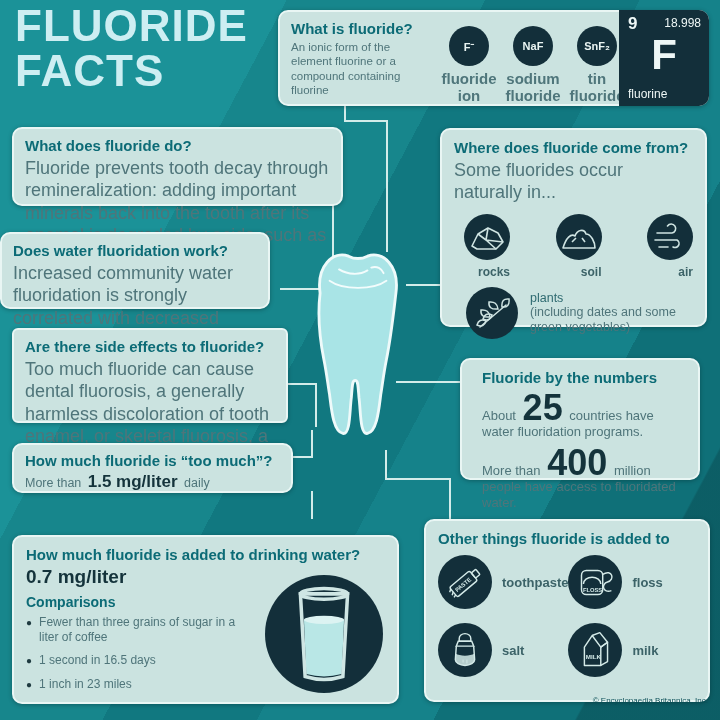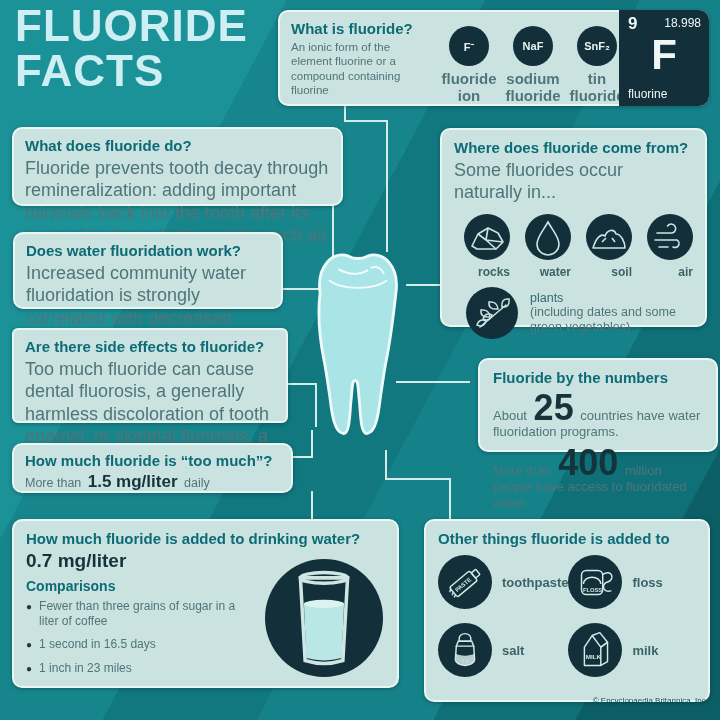--- a/index.html
+++ b/index.html
@@ -37,45 +37,45 @@
   .compound .circ{width:40px;height:40px;color:#eaf5f3;font-weight:bold;font-size:11px;}
   .compound .lbl{margin-top:5px;font-size:15px;font-weight:bold;color:#4f767b;text-align:center;line-height:1.12;}
   .element{position:absolute;right:-2px;top:-2px;bottom:-2px;width:90px;background:#132f3a;
     border-radius:0 10px 10px 0;color:#eef7f6;padding:5px 8px;box-sizing:border-box;}
   .element .num{position:absolute;left:9px;top:4px;font-size:17px;font-weight:bold;}
   .element .mass{position:absolute;right:8px;top:6px;font-size:12px;}
   .element .sym{position:absolute;left:0;right:0;top:24px;text-align:center;font-size:42px;font-weight:800;line-height:1;}
   .element .nm{position:absolute;left:9px;bottom:5px;font-size:12px;}
   
   #card-what-does{left:12px;top:127px;width:331px;height:79px;padding:8px 11px;}
-  #card-does-work{left:13px;top:232px;width:270px;height:77px;padding:8px 11px;}
+  #card-does-work{left:0;top:232px;width:270px;height:77px;padding:8px 11px;}
   #card-side-effects{left:12px;top:328px;width:276px;height:95px;padding:8px 11px;border-radius:6px;}
   #card-too-much{left:12px;top:443px;width:281px;height:50px;padding:7px 11px;}
   #card-too-much .line{font-size:12.5px;}
   #card-too-much .val{font-size:17px;margin:0 3px;}
   
-  #card-drinking{left:12px;top:519px;width:387px;height:169px;padding:9px 12px;}
+  #card-drinking{left:12px;top:535px;width:387px;height:169px;padding:9px 12px;}
   #card-drinking .val{display:block;font-size:19px;margin:2px 0 6px 0;}
   #card-drinking h3{margin:0 0 5px 0;font-size:14px;color:#0c6b76;}
   #card-drinking ul{margin:0;padding:0;list-style:none;width:222px;}
   #card-drinking li{display:flex;gap:7px;font-size:12px;line-height:1.22;margin-bottom:9px;}
   #card-drinking li .dot{color:#1e3a40;font-size:10px;line-height:1.5;}
   #glass-circle{position:absolute;right:14px;top:38px;width:118px;height:118px;}
   
   #card-comes-from{left:440px;top:128px;width:267px;height:199px;padding:9px 12px;}
   #card-comes-from .row4{display:flex;justify-content:space-between;margin-top:10px;}
   .source{display:flex;flex-direction:column;align-items:flex-end;width:56px;}
   .source .circ{width:46px;height:46px;}
   .source .lbl{margin-top:5px;font-size:12px;font-weight:bold;color:#3c6368;}
   #card-comes-from .plants-row{display:flex;align-items:center;gap:12px;margin-top:8px;padding-left:12px;}
   .plants-row .circ{width:52px;height:52px;}
   .plants-row .plbl{font-size:12.5px;font-weight:normal;color:#2f6b71;}
   .plants-row .pnote{font-size:12.5px;line-height:1.2;}
   
-  #card-numbers{left:478px;top:358px;width:240px;height:94px;padding:9px 13px;}
+  #card-numbers{left:460px;top:358px;width:240px;height:122px;padding:9px 20px;}
   #card-numbers .stat{margin-top:8px;font-size:13px;line-height:1.25;}
   #card-numbers .stat .v{font-size:36px;line-height:.8;margin:0 3px;}
   
   #card-other{left:424px;top:519px;width:286px;height:183px;padding:9px 12px;}
   #card-other .grid{display:grid;grid-template-columns:1fr 1fr;grid-row-gap:14px;margin-top:8px;}
   .other-item{display:flex;align-items:center;gap:10px;}
   .other-item .circ{width:54px;height:54px;}
   .other-item .lbl{font-size:13px;font-weight:bold;color:#3c6368;}
   
   #tooth{position:absolute;left:301px;top:241px;width:114px;height:218px;z-index:2;}
@@ -182,28 +182,20 @@
     <p>Some fluorides occur naturally in...</p>
     <div class="row4">
       <div class="source">
         <div class="circ">
           <svg width="46" height="46" viewBox="0 0 46 46" fill="none" stroke="#cfe4e2" stroke-width="1.6" stroke-linejoin="round">
             <path d="M8,32 L14,20 L24,14 L34,19 L39,28 L32,35 L13,35 Z"></path>
             <path d="M14,20 L22,26 L24,14 M22,26 L32,35 M22,26 L39,28"></path>
           </svg>
         </div>
         <div class="lbl">rocks</div>
-      </div>
-      <div class="source">
-        <div class="circ">
-          <svg width="46" height="46" viewBox="0 0 46 46" fill="none" stroke="#cfe4e2" stroke-width="1.6">
-            <path d="M23,8 C18,17 12,23 12,30 a11,11 0 0 0 22,0 C34,23 28,17 23,8 Z"></path>
-          </svg>
-        </div>
-        <div class="lbl">water</div>
       </div>
       <div class="source">
         <div class="circ">
           <svg width="46" height="46" viewBox="0 0 46 46" fill="none" stroke="#cfe4e2" stroke-width="1.6" stroke-linejoin="round">
             <path d="M7,34 C10,24 15,19 19,22 C21,16 28,14 30,20 C35,20 39,28 39,34 Z"></path>
             <path d="M16,28 L20,24 M26,24 L29,28"></path>
           </svg>
         </div>
         <div class="lbl">soil</div>
       </div>

